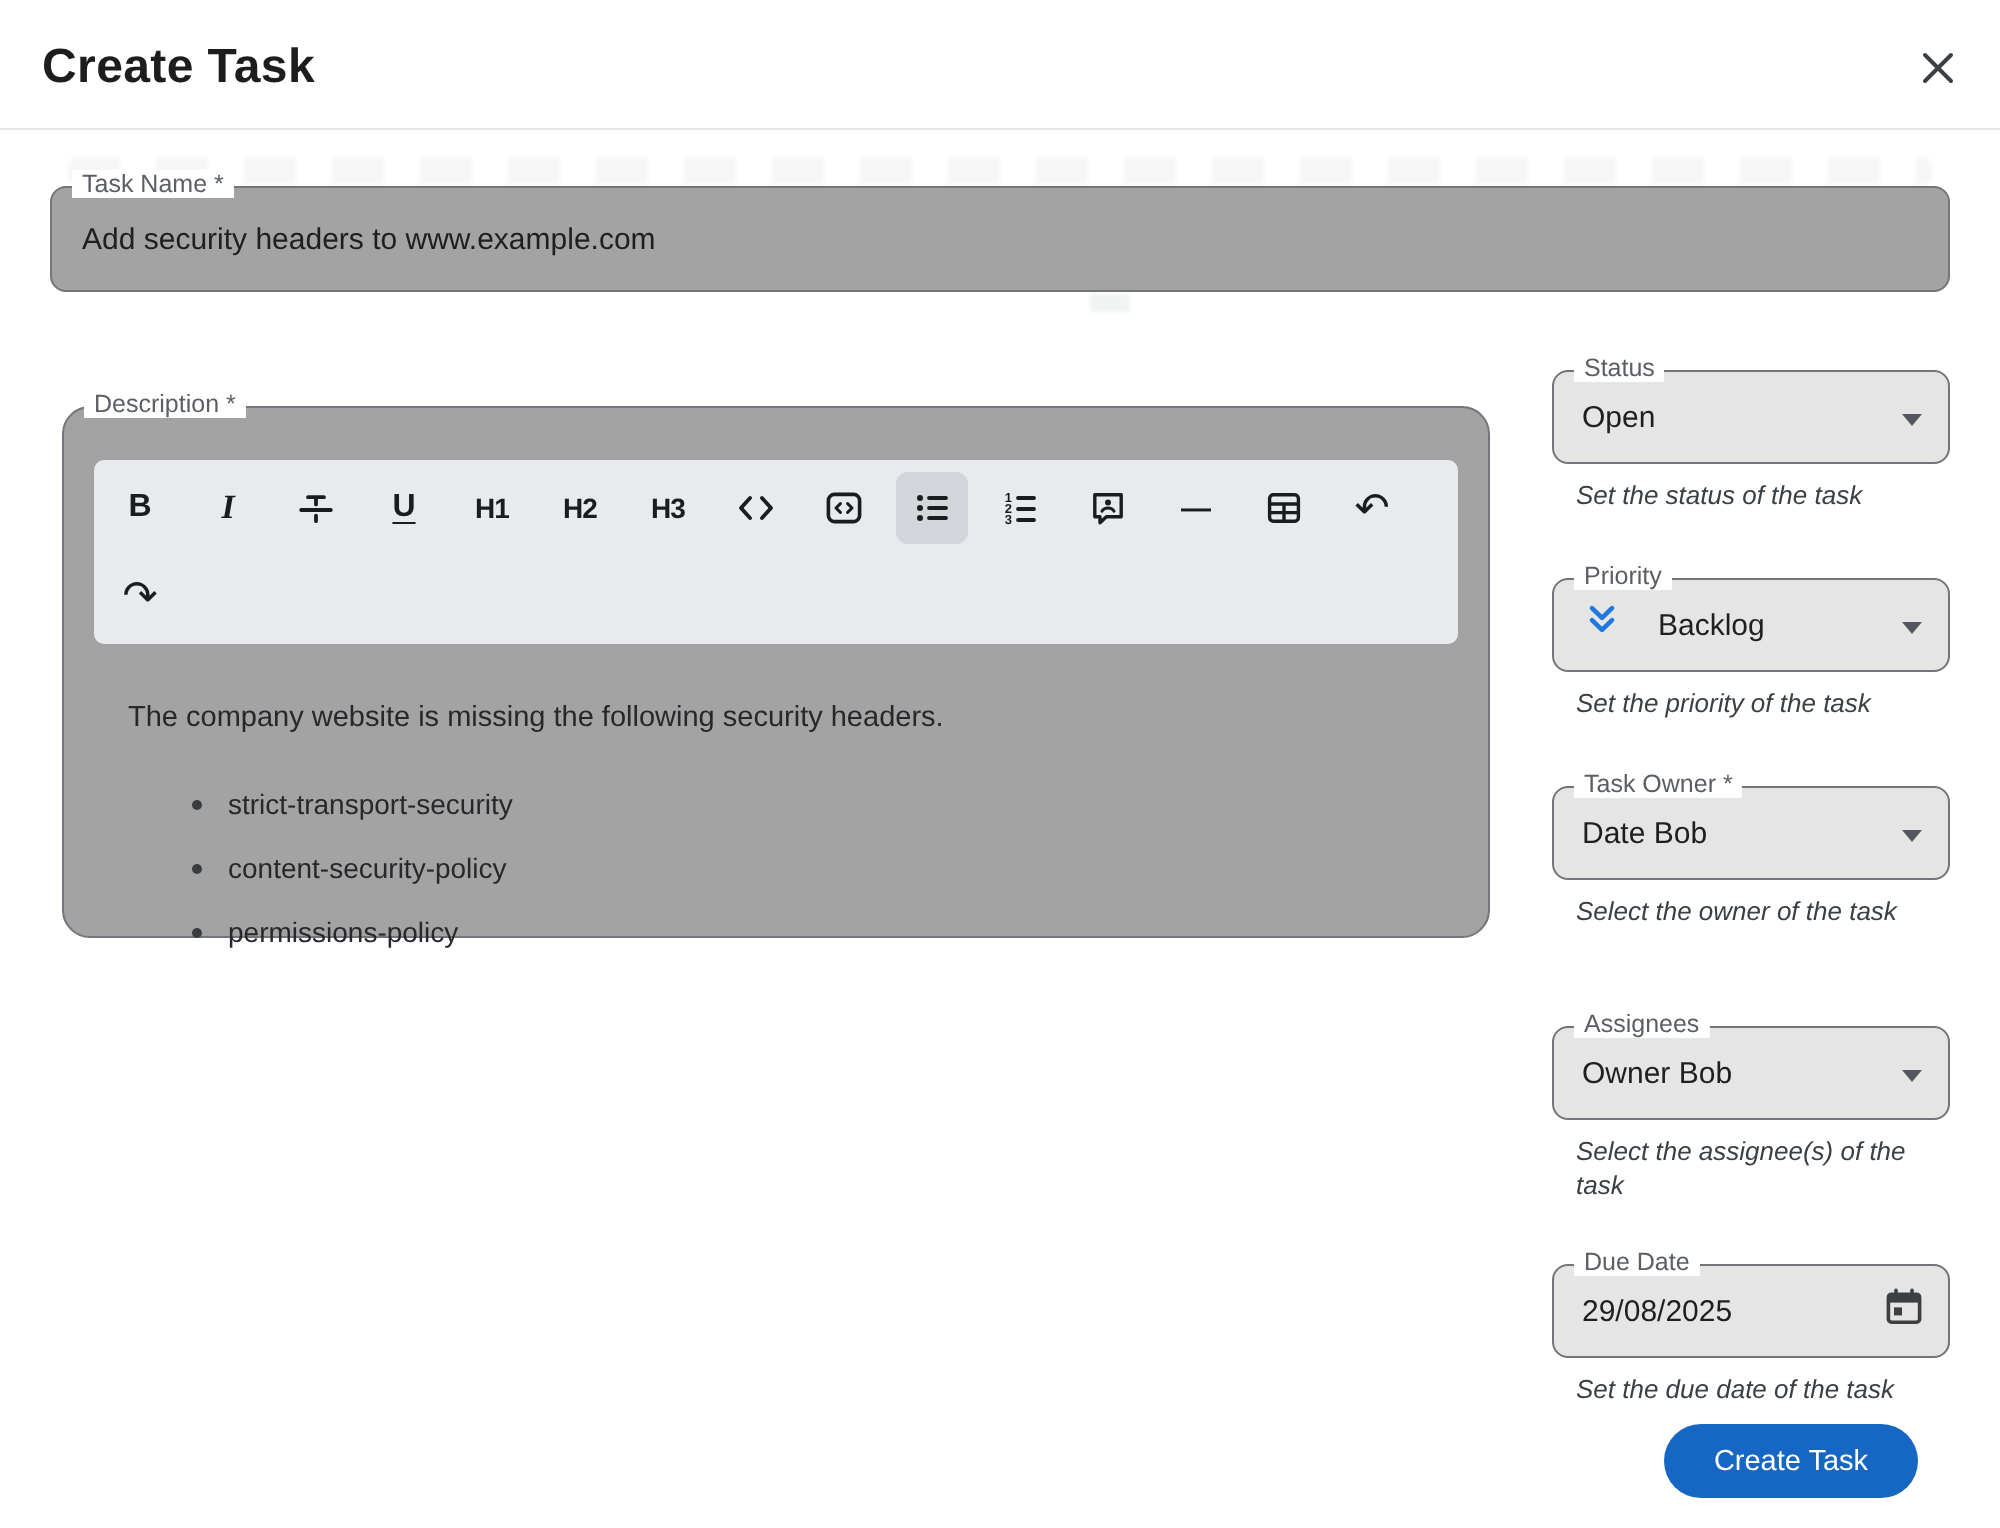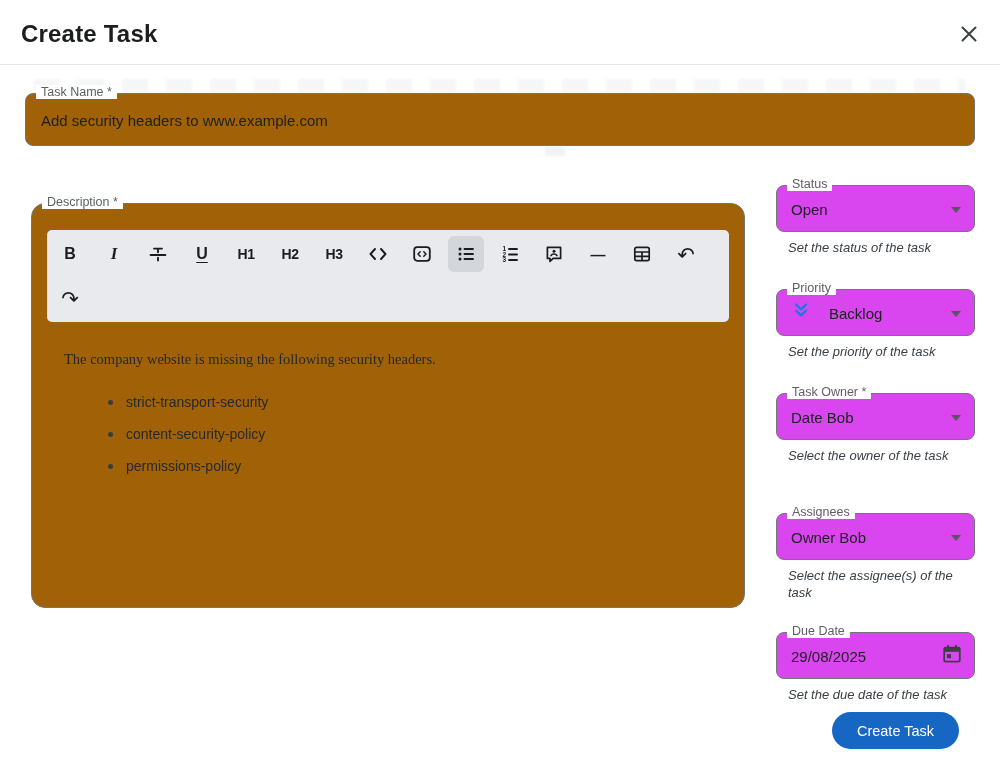--- a/index.html
+++ b/index.html
@@ -10,48 +10,48 @@
   .dlg-header { position:absolute; top:0; left:0; width:1000px; height:65px; background:#fff; border-bottom:1px solid #e7e7e7; }
   .dlg-title { position:absolute; left:21px; top:20px; font-size:24px; font-weight:600; color:#1c1d1f; letter-spacing:.2px; }
   .close-btn { position:absolute; right:18px; top:21px; width:26px; height:26px; cursor:pointer; display:flex; align-items:center; justify-content:center; }
 
   
   .bg-artifact { position:absolute; top:79px; left:34px; width:932px; height:13px; border-radius:4px;
     background:repeating-linear-gradient(90deg, rgba(60,64,70,.10) 0 26px, transparent 26px 44px); opacity:.45; filter:blur(1px); }
   .bg-artifact2 { position:absolute; top:147px; left:545px; width:20px; height:9px; background:rgba(60,64,70,.07); filter:blur(1px); }
 
   
-  .ofield { position:absolute; border:1px solid #72767b; border-radius:8px; background:#a16207; }
+  .ofield { position:absolute; border:1px solid #72767b; border-radius:8px; background:#a3a3a3; }
   .notch-label { position:absolute; top:-9px; left:10px; background:#fff; padding:0 5px; font-size:12.5px; color:#5b5f64; white-space:nowrap; }
   .ofield .value { position:absolute; left:15px; top:50%; transform:translateY(-50%); font-size:15px; color:#1d1f21; white-space:nowrap;text-align:center; }
 
   .taskname { left:25px; top:93px; width:950px; height:53px; }
 
   
-  .descfield { left:31px; top:203px; width:714px; height:405px; border-radius:14px; }
+  .descfield { left:31px; top:203px; width:714px; height:266px; border-radius:14px; }
   .toolbar { position:absolute; left:15px; top:26px; width:682px; background:#e8eaed; border-radius:5px;
     display:flex; flex-wrap:wrap; gap:8px; padding:6px 5px; }
   .tbtn { width:36px; height:36px; border-radius:6px; display:flex; align-items:center; justify-content:center;
     color:#1b1c1e; cursor:pointer; flex:0 0 auto; font-size:16px; font-weight:700; }
   .tbtn.active { background:#d3d6db; }
   .tbtn svg { display:block; }
   .glyph-i { font-family:"Liberation Serif", serif; font-style:italic; font-size:17px; }
   .glyph-u { text-decoration:underline; text-underline-offset:3px; font-size:16px; }
   .glyph-h { font-size:14px; letter-spacing:-.5px; }
   .glyph-hr { font-size:15px; font-weight:700; }
   .glyph-arrow { font-size:21px; font-weight:400; line-height:1; }
   .desc-content { position:absolute; left:0; top:130px; width:714px; height:230px; cursor:text; }
-  .desc-p { position:absolute; left:32px; top:17px; font-size:14.5px; color:#26282b;font-family:Liberation Serif, serif; }
-  .desc-ul { position:absolute; left:76px; top:52px; list-style:none; }
+  .desc-p { position:absolute; left:32px; top:17px; font-size:14.5px; color:#26282b; }
+  .desc-ul { position:absolute; left:64px; top:52px; list-style:none; }
   .desc-ul li { position:relative; font-size:14px; color:#26282b; height:32px; line-height:32px; padding-left:18px; }
   .desc-ul li::before { content:""; position:absolute; left:0; top:14px; width:5px; height:5px; border-radius:50%; background:#3a3d40; }
 
   
   .side-group { position:absolute; left:776px; width:199px; }
-  .side-box { position:relative; width:199px; height:47px; border:1px solid #72767b; border-radius:8px; background:#d946ef; cursor:pointer; }
+  .side-box { position:relative; width:199px; height:47px; border:1px solid #72767b; border-radius:8px; background:#e5e5e5; cursor:pointer; }
   .side-box .value { position:absolute; left:14px; top:50%; transform:translateY(-50%); font-size:15px; color:#1d1f21; white-space:nowrap; }
   .side-box .value.indent { left:52px; }
   .caret { position:absolute; right:13px; top:50%; margin-top:-2px; width:0; height:0;
     border-left:5.5px solid transparent; border-right:5.5px solid transparent; border-top:6px solid #54585e; }
   .lead-icon { position:absolute; left:14px; top:50%; transform:translateY(-50%); }
   .trail-icon { position:absolute; right:11px; top:50%; transform:translateY(-50%); cursor:pointer; }
   .helper { margin-top:8px; padding-left:12px; width:192px; font-size:13px; line-height:16.5px; color:#3b4045;font-style:italic; }
 
   .g-status   { top:185px; }
   .g-priority { top:289px; }

